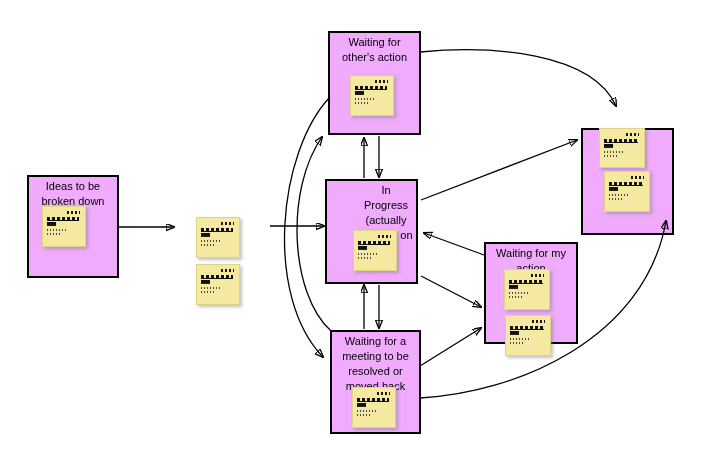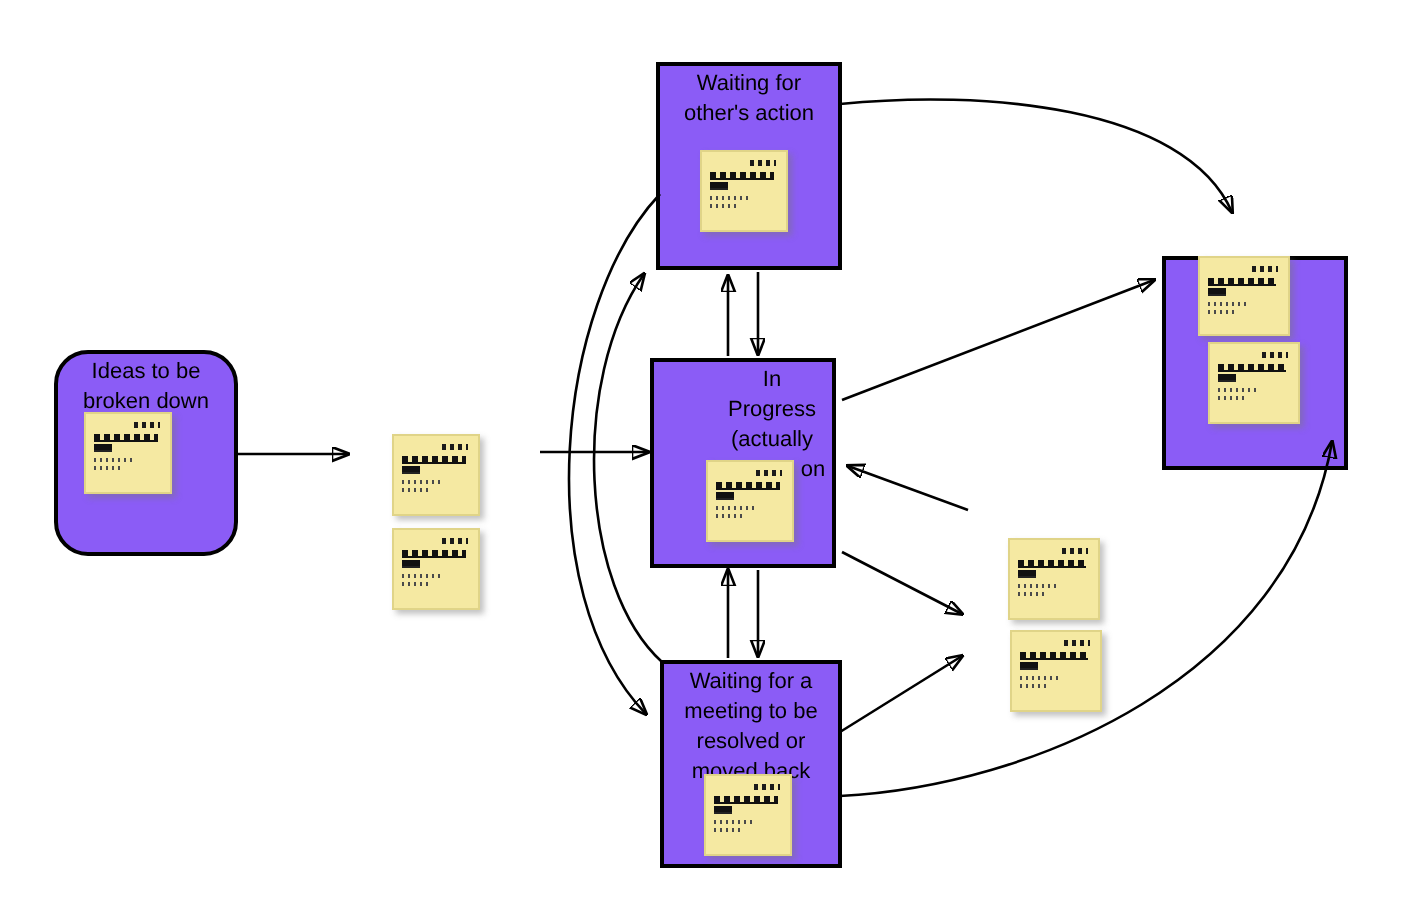--- a/index.html
+++ b/index.html
@@ -2,24 +2,24 @@
 <html><head>
 <meta charset="utf-8">
 <style>
   html,body{margin:0;padding:0;background:#ffffff;}
   .canvas{
     position:relative;width:708px;height:462px;background:#ffffff;
     font-family:"Liberation Sans",sans-serif;overflow:hidden;
   }
   .node{
     position:absolute;box-sizing:border-box;border:2px solid #000000;
-    background:#8b5cf6;text-align:center;font-size:11px;line-height:15px;
+    background:#f0abfc;text-align:center;font-size:11px;line-height:15px;
     color:#000000;padding:2px 3px 0 3px;z-index:2;
   }
-  .n-ideas{left:27px;top:175px;width:92px;height:103px;border-radius:17px;}
+  .n-ideas{left:27px;top:175px;width:92px;height:103px;}
   .n-wstart{left:177px;top:175px;width:94px;height:106px;}
   .n-wothers{left:328px;top:31px;width:93px;height:104px;}
   .n-inprog{left:325px;top:179px;width:93px;height:105px;padding-left:32px;}
   .n-wmy{left:484px;top:242px;width:94px;height:102px;}
   .n-wmeet{left:330px;top:330px;width:91px;height:104px;}
   .n-done{left:581px;top:128px;width:93px;height:107px;}
 
   .sticky{
     position:absolute;box-sizing:border-box;width:44px;height:41px;
     background:#f5e9a2;border:1px solid #e0d488;
@@ -57,20 +57,23 @@
 <div class="canvas">
 
   <div class="node n-ideas">
     <span>Ideas to be broken down</span>
   </div>
   <div class="node n-wothers">
     <span>Waiting for other's action</span>
   </div>
   <div class="node n-inprog">
     <span>In Progress (actually working on it)</span>
+  </div>
+  <div class="node n-wmy">
+    <span>Waiting for my action</span>
   </div>
   <div class="node n-wmeet">
     <span>Waiting for a meeting to be resolved or moved back</span>
   </div>
   <div class="node n-done">
     <span>Done</span>
   </div>
 
   <div class="sticky s-ideas1">
     <div class="sr1"></div>

